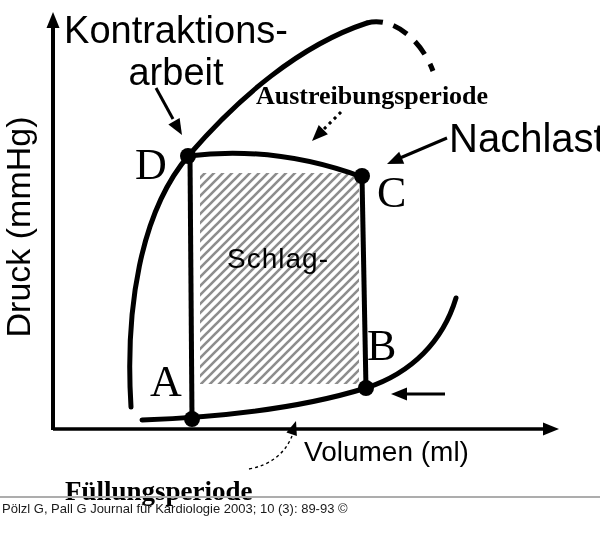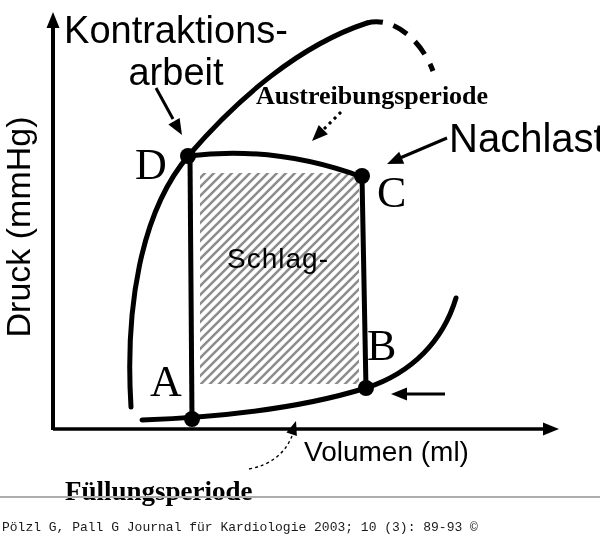--- a/index.html
+++ b/index.html
@@ -25,22 +25,21 @@
     text-align:center;font-size:34px;transform:rotate(-90deg);
   }
   #ejection-label{position:absolute;left:256px;top:81px;text-align:center;}
   #afterload-label{position:absolute;left:449px;top:116px;}
   #preload-label{position:absolute;left:453px;top:378px;font-size:35px;}
   #x-axis-label{position:absolute;left:304px;top:436px;font-size:28px;}
   #filling-label{position:absolute;left:37px;top:476px;font-size:27px;margin-left:28px;}
   #divider{position:absolute;left:0;top:496px;width:600px;height:2px;background:#adadad;}
   #citation{
     position:absolute;left:2px;top:501px;font-size:13px;color:#1a1a1a;
-    font-family:Liberation Mono, monospace;
-    margin-top:19px;
+    font-family:Liberation Sans, sans-serif;
   }
 </style>
 </head>
 <body>
 
 <div id="stage">
 
   <svg id="plot-svg" width="600" height="559" viewBox="0 0 600 559">
     <defs>
       <pattern id="hatch" width="9" height="9" patternUnits="userSpaceOnUse">

